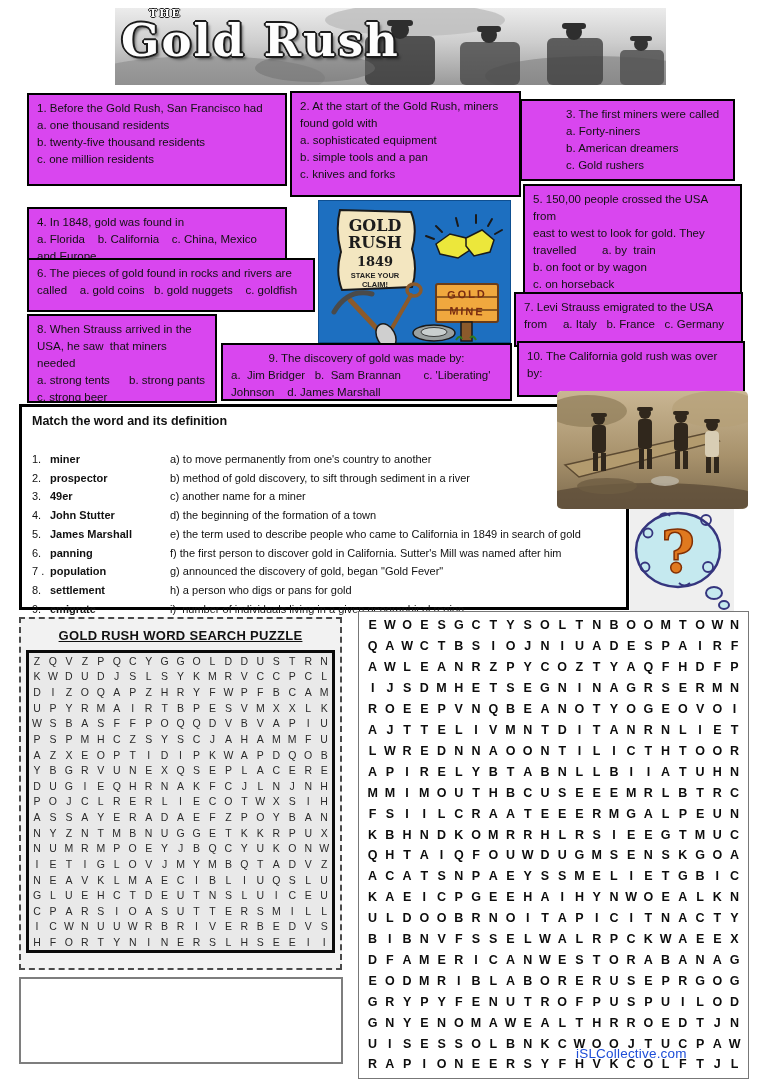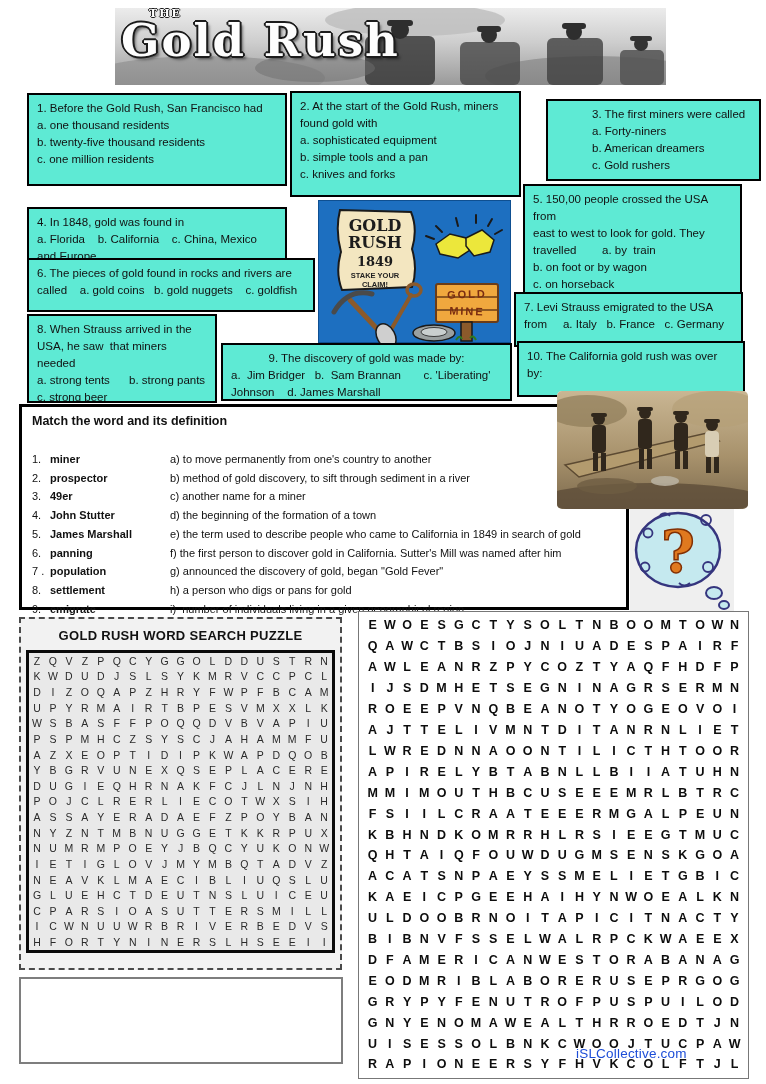--- a/index.html
+++ b/index.html
@@ -13,26 +13,26 @@
   .logo-the{font-family:"DejaVu Serif",serif;font-weight:bold;font-size:11px;color:#fff;
             letter-spacing:2px;margin-left:28px;line-height:10px;
             text-shadow:-1px 0 #1a1a1a,1px 0 #1a1a1a,0 -1px #1a1a1a,0 1px #1a1a1a;}
   .logo-title{font-family:"DejaVu Serif",serif;font-weight:bold;font-size:45px;line-height:44px;
             color:#fdfdfd;letter-spacing:2px;
             text-shadow:-2px 0 #1c1c1c,2px 0 #1c1c1c,0 -2px #1c1c1c,0 2px #1c1c1c,
                         -1px -1px #1c1c1c,1px 1px #1c1c1c,-1px 1px #1c1c1c,1px -1px #1c1c1c,
                         3px 3px 3px rgba(0,0,0,.55);}
 
   
-  .qbox{position:absolute;border:2px solid #000;background:#5eead4;padding:5px 8px;
+  .qbox{position:absolute;border:2px solid #000;background:#d946ef;padding:5px 8px;
         font-size:11.5px;line-height:17px;box-sizing:border-box;overflow:hidden;}
   .qbox .line{white-space:pre-wrap;}
   .q1{left:27px;top:93px;width:260px;height:93px;}
   .q2{left:290px;top:91px;width:231px;height:106px;}
-  .q3{left:546px;top:99px;width:215px;height:82px;padding-left:44px;}
+  .q3{left:520px;top:99px;width:215px;height:82px;padding-left:44px;}
   .q4{left:27px;top:207px;width:260px;height:66px;}
   .q5{left:523px;top:184px;width:219px;height:112px;}
   .q6{left:27px;top:258px;width:288px;height:54px;}
   .q7{left:514px;top:292px;width:229px;height:55px;}
   .q8{left:27px;top:314px;width:190px;height:89px;}
   .q9{left:221px;top:343px;width:291px;height:58px;}
   .q9 .line:first-child{text-align:center;}
   .q10{left:517px;top:341px;width:228px;height:56px;}
 
   
@@ -49,21 +49,21 @@
 
   
   .photo{position:absolute;left:557px;top:391px;width:191px;height:118px;z-index:5;
          box-shadow:inset 0 0 9px 5px #ffffff;border-radius:5px;overflow:hidden;}
   .photo svg{display:block;}
   .qmark{position:absolute;left:630px;top:505px;width:104px;height:106px;background:#efefef;}
 
   
   .ws-left{position:absolute;left:19px;top:617px;width:323px;height:353px;border:2px dashed #4a4a4a;
            background:#f2f2f2;box-sizing:border-box;padding:4px 5px;}
-  .ws-title{text-align:center;font-weight:bold;font-size:13px;letter-spacing:.3px;margin:5px 0 7px;}
+  .ws-title{text-align:center;font-weight:bold;font-size:13px;letter-spacing:.3px;margin:5px 0 7px;text-decoration:underline;}
   .ws-grid{border:3px solid #0a0a0a;background:#e9e9e9;height:303px;display:flex;
            flex-direction:column;box-sizing:border-box;}
   .g-row{flex:1;display:flex;}
   .g-cell{flex:1;display:flex;align-items:center;justify-content:center;}
   .ws-left .g-cell{font-size:10.5px;color:#2a2a2a;}
 
   
   .ws-right{position:absolute;left:358px;top:611px;width:391px;height:468px;border:1px solid #777;
             background:#fff;box-sizing:border-box;display:flex;flex-direction:column;
             padding:3px 5px;}

